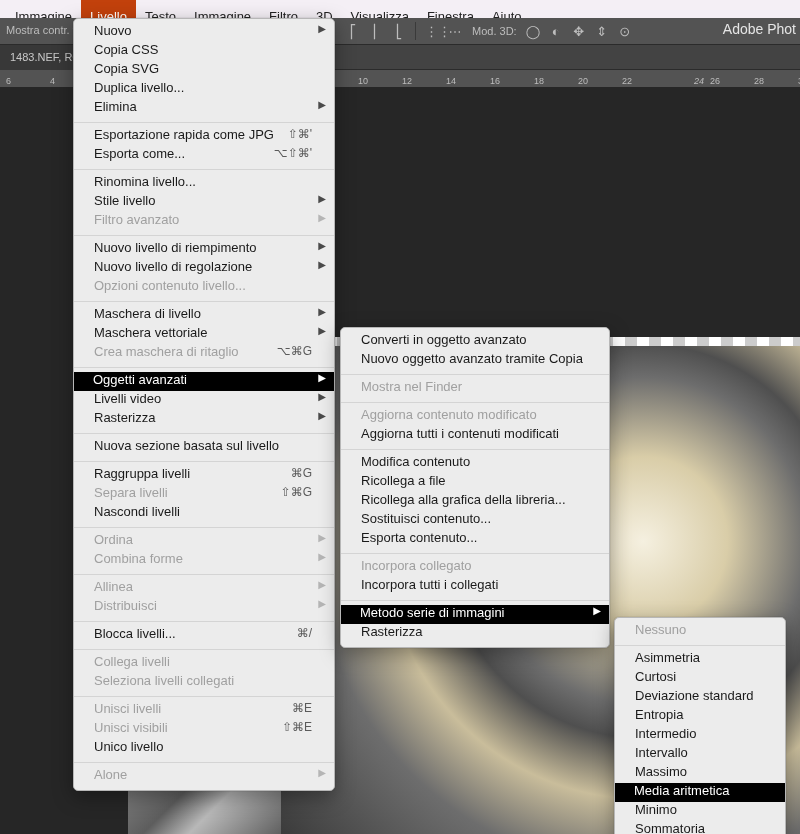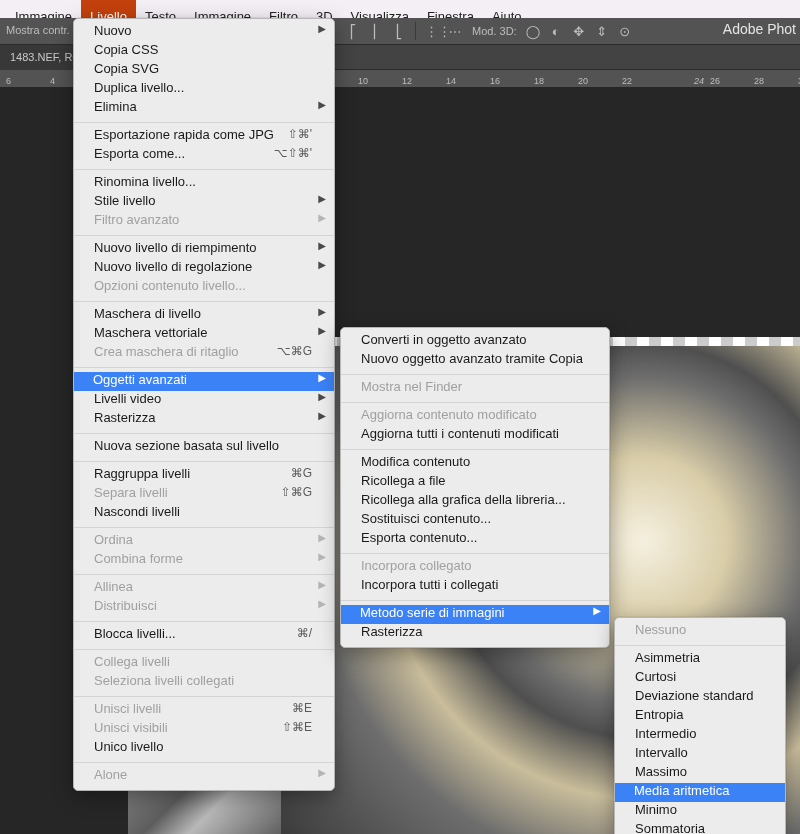--- a/index.html
+++ b/index.html
@@ -54,21 +54,21 @@
     background: #ececec;
     border: 1px solid #b7b7b7;
     border-radius: 5px;
     box-shadow: 0 6px 20px rgba(0,0,0,.35), 0 0 0 1px rgba(0,0,0,.05);
     font-size: 13px;
     color: #1a1a1a;
     padding: 4px 0;
   }
   .menu .row { display: flex; align-items: flex-start; height: 19px; padding: 0 20px 0 20px; position: relative; cursor: default; white-space: nowrap; }
   .menu .row.disabled { color: #a0a0a0; }
-  .menu .row.highlight { background: #3b82f6; color: #fff; padding-left: 19px; }
+  .menu .row.highlight { background: #000000; color: #fff; padding-left: 19px; }
   .menu .row .shortcut { position: absolute; right: 22px; color: #5a5a5a; font-size: 12px;}
   .menu .row .arrow { position: absolute; right: 8px; font-size: 10px; color: #4a4a4a;}
   .menu .row.highlight .arrow { color: #fff; }
   .menu .row.disabled .arrow { color: #b5b5b5; }
   .menu hr { border: none; border-top: 1px solid #d4d4d4; margin: 4px 0; }
   
   #menu1 { left: 73px; top: 18px; width: 262px; }
   #menu2 { left: 340px; top: 327px; width: 270px; }
   #menu3 { left: 614px; top: 617px; width: 172px; }
 </style>

